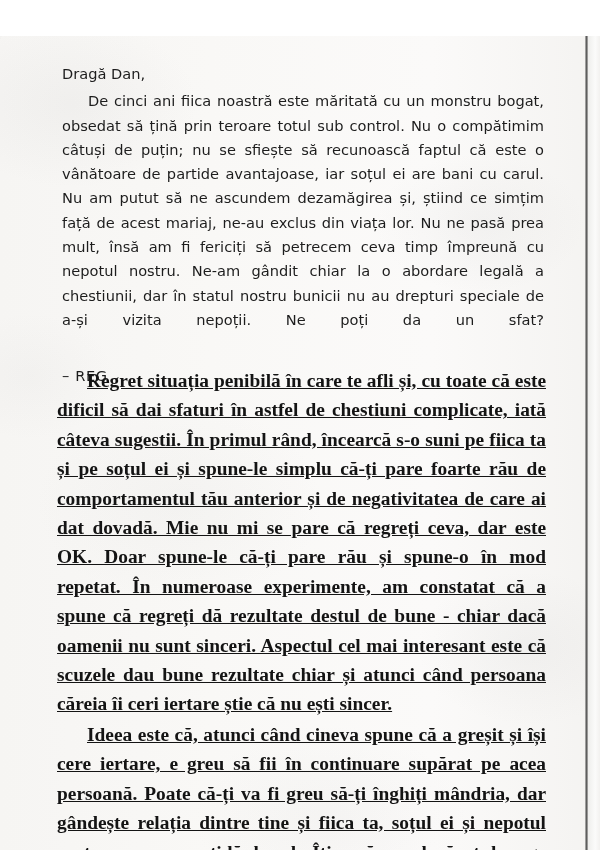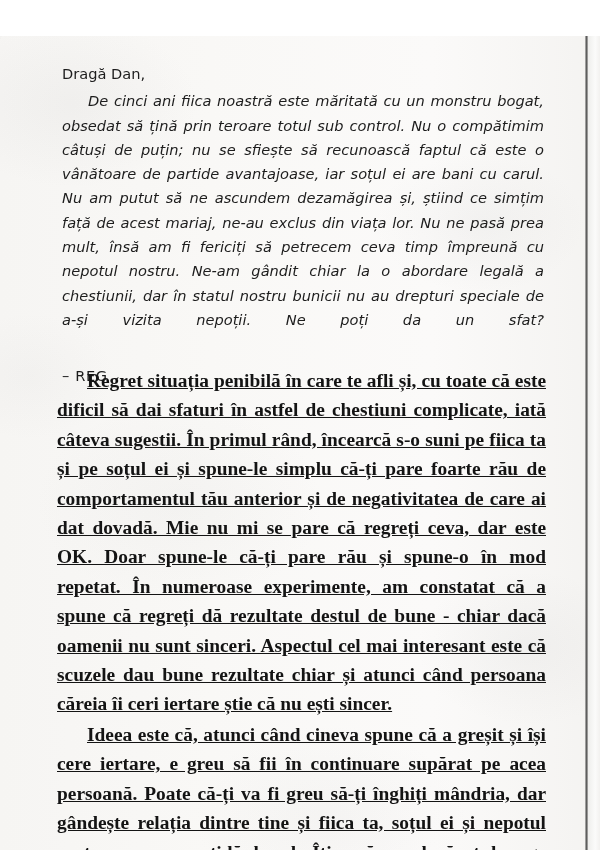--- a/index.html
+++ b/index.html
@@ -65,21 +65,20 @@
   }
 
   #letter .salutation {
     margin: 0 0 3px 0;
     text-align: left;
   }
 
   #letter .letter-body {
     margin: 0;
     text-indent: 26px;
-    font-style: italic;
   }
   
   #letter .letter-body::after {
     content: "";
     display: inline-block;
     width: 100%;
   }
 
   #letter .signature {
     margin: 7px 0 0 0;

